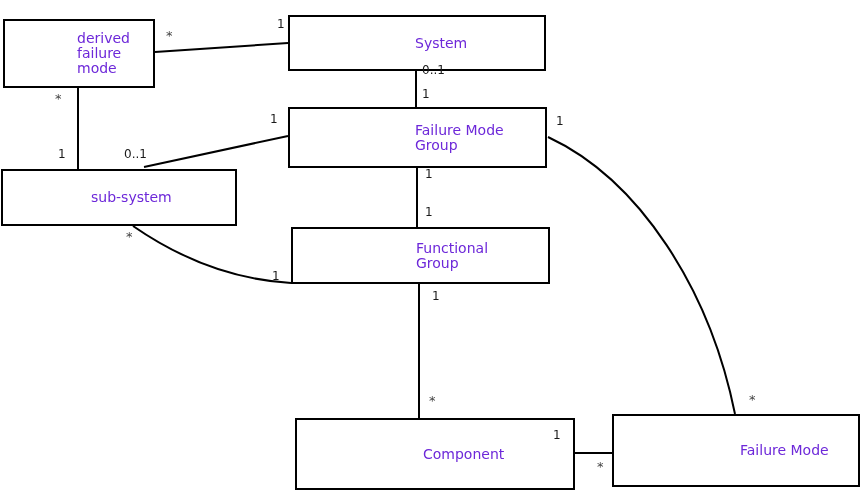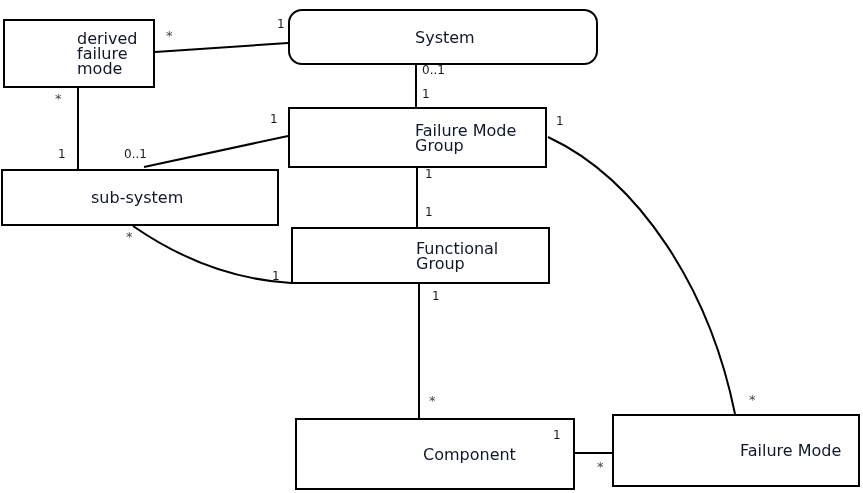--- a/index.html
+++ b/index.html
@@ -29,23 +29,23 @@
     position: absolute;
     box-sizing: border-box;
     border: 2px solid #000000;
     background: #ffffff;
     display: flex;
     align-items: center;
     z-index: 2;
   }
   .uml-class-label {
     font-family: "DejaVu Sans", sans-serif;
-    font-size: 16px;
+    font-size: 14px;
     line-height: 15px;
-    color: #0f172a;
+    color: #6d28d9;
     white-space: pre-line;
     text-align: left;
   }
   .mult-label {
     position: absolute;
     font-family: "DejaVu Sans", sans-serif;
     font-size: 12px;
     line-height: 12px;
     color: #1a1a1a;
     z-index: 3;
@@ -83,30 +83,30 @@
       <path d="M 548 137 C 640 180 710 290 735 414"></path>
     </g>
   </svg>
 
   <div class="uml-class-box" style="left:3px; top:19px; width:152px; height:69px;">
     <span class="uml-class-label" style="margin-left:72px;">derived
 failure
 mode</span>
   </div>
 
-  <div class="uml-class-box" style="left:288px; top:9px; width:310px; height:56px;border-radius:14px;">
+  <div class="uml-class-box" style="left:288px; top:15px; width:258px; height:56px;">
     <span class="uml-class-label" style="margin-left:125px;">System</span>
   </div>
 
   <div class="uml-class-box" style="left:288px; top:107px; width:259px; height:61px;">
     <span class="uml-class-label" style="margin-left:125px;">Failure Mode
 Group</span>
   </div>
 
-  <div class="uml-class-box" style="left:1px; top:169px; width:278px; height:57px;">
+  <div class="uml-class-box" style="left:1px; top:169px; width:236px; height:57px;">
     <span class="uml-class-label" style="margin-left:88px;">sub-system</span>
   </div>
 
   <div class="uml-class-box" style="left:291px; top:227px; width:259px; height:57px;">
     <span class="uml-class-label" style="margin-left:123px;">Functional
 Group</span>
   </div>
 
   <div class="uml-class-box" style="left:295px; top:418px; width:280px; height:72px;">
     <span class="uml-class-label" style="margin-left:126px;">Component</span>

